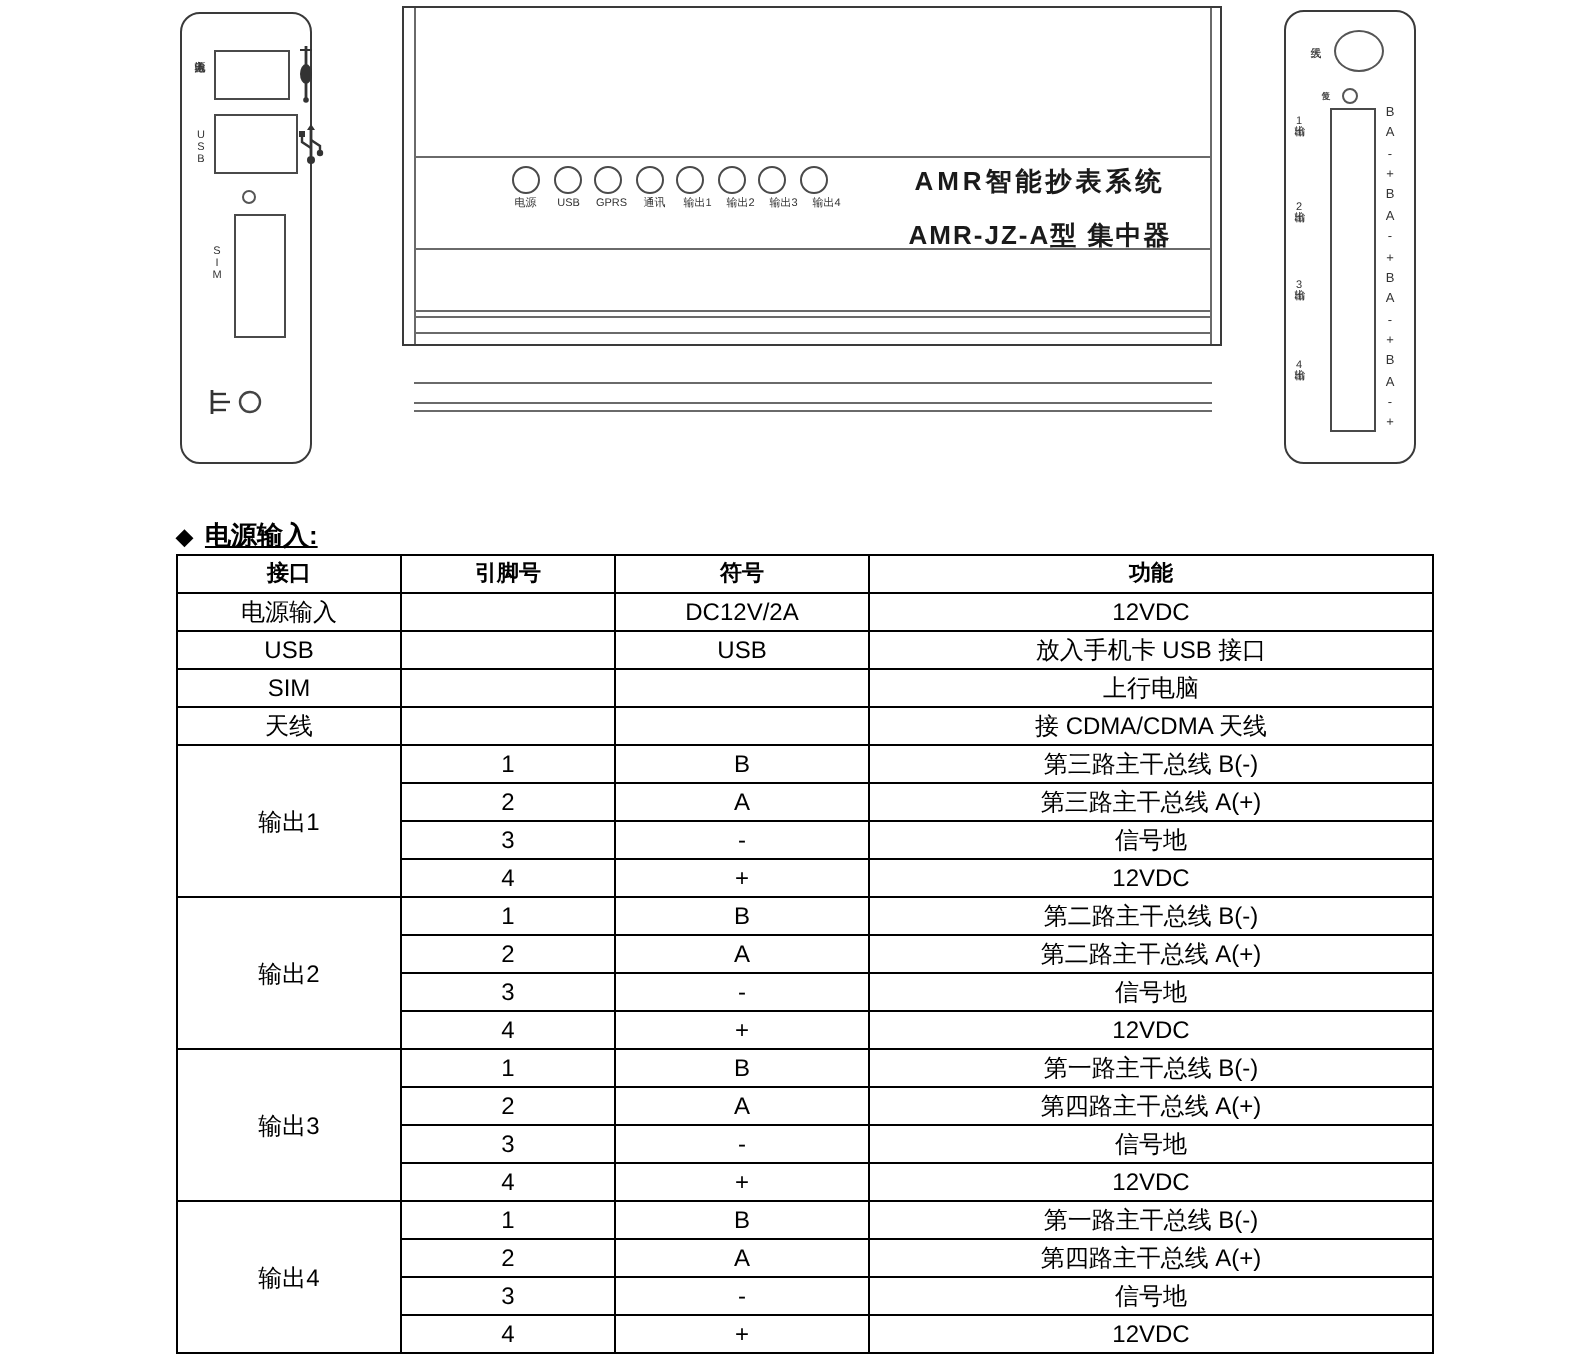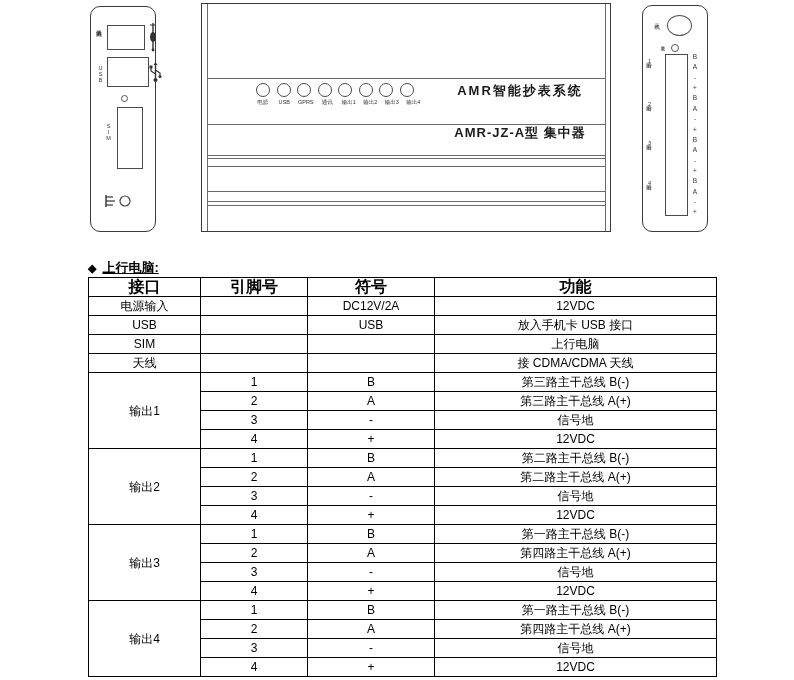--- a/index.html
+++ b/index.html
@@ -18,36 +18,36 @@
   
   .front-line{position:absolute;left:5px;width:399px;height:0;border-top:1px solid #6a6a6a;}
   .front-vline{position:absolute;top:0;height:100%;width:0;border-left:1px solid #6a6a6a;}
   .led-row{position:absolute;display:flex;gap:6.5px;}
   .led{width:14px;height:14px;border:1.2px solid #4a4a4a;border-radius:50%;box-sizing:border-box;background:#fff;}
   .led-labels{position:absolute;display:flex;}
   .led-labels span{display:block;width:21.5px;text-align:center;font-size:5.5px;
                    line-height:1;color:#333;white-space:nowrap;overflow:visible;}
   .title-box{position:absolute;text-align:center;font-weight:bold;color:#1a1a1a;}
   .title-line1{font-size:13px;letter-spacing:2px;white-space:nowrap;}
-  .title-line2{font-size:13px;letter-spacing:1px;white-space:nowrap;margin-top:24px;}
+  .title-line2{font-size:13px;letter-spacing:1px;white-space:nowrap;margin-top:9px;}
   
   .pin-col{position:absolute;display:flex;flex-direction:column;justify-content:space-between;
            font-size:6.5px;line-height:1;color:#333;text-align:center;}
   .out-label{position:absolute;writing-mode:vertical-rl;text-orientation:upright;
              font-size:5.5px;line-height:1;color:#333;}
   
   .wiring-heading{position:absolute;left:88px;top:259px;font-size:13px;font-weight:bold;
                   display:flex;align-items:center;gap:6px;}
   .wiring-heading .txt{text-decoration:underline;}
   .diamond{font-size:11px;}
   table.wiring{position:absolute;left:88px;top:277px;border-collapse:collapse;table-layout:fixed;
                font-size:12px;}
   table.wiring td,table.wiring th{border:1px solid #000;height:18px;padding:0 2px;
                text-align:center;vertical-align:middle;line-height:1;overflow:hidden;white-space:nowrap;}
-  table.wiring th{font-size:16px;font-weight:bold;}
+  table.wiring th{font-size:11px;font-weight:bold;}
 </style>
 </head>
 <body>
 
 <div class="panel rounded" style="left:90px;top:6px;width:66px;height:226px;">
   <span class="vlabel" style="left:5px;top:19px;height:30px;">电源输入</span>
   <div class="port-box" style="left:16px;top:18px;width:38px;height:25px;"></div>
   <svg class="icon" style="left:55px;top:14px;" width="14" height="32" viewBox="0 0 14 32">
     <line x1="7" y1="2" x2="7" y2="30" stroke="#333" stroke-width="1.4"></line>
     <ellipse cx="7" cy="16" rx="3" ry="5" fill="#333"></ellipse>
@@ -74,21 +74,21 @@
 
   <svg class="icon" style="left:12px;top:186px;" width="36" height="16" viewBox="0 0 36 16">
     <line x1="3" y1="2" x2="3" y2="14" stroke="#333" stroke-width="1.4"></line>
     <line x1="3" y1="4" x2="10" y2="4" stroke="#333" stroke-width="1.2"></line>
     <line x1="3" y1="8" x2="12" y2="8" stroke="#333" stroke-width="1.2"></line>
     <line x1="3" y1="12" x2="10" y2="12" stroke="#333" stroke-width="1.2"></line>
     <circle cx="22" cy="8" r="5" fill="none" stroke="#444" stroke-width="1.2"></circle>
   </svg>
 </div>
 
-<div class="panel" style="left:201px;top:3px;width:410px;height:229px;padding-left:25px;">
+<div class="panel" style="left:201px;top:3px;width:410px;height:170px;padding-left:25px;">
   <div class="front-vline" style="left:5px;"></div>
   <div class="front-vline" style="left:403px;"></div>
 
   <div class="front-line" style="top:74px;"></div>
   <div class="front-line" style="top:120px;"></div>
   <div class="front-line" style="top:151px;"></div>
   <div class="front-line" style="top:154px;"></div>
   <div class="front-line" style="top:162px;"></div>
   <div class="front-line" style="top:187px;"></div>
   <div class="front-line" style="top:197px;"></div>
@@ -150,21 +150,21 @@
       <span>+</span>
       <span>B</span>
       <span>A</span>
       <span>-</span>
       <span>+</span>
     </div>
 </div>
 
 <div class="wiring-heading">
   <span class="diamond">◆</span>
-  <span class="txt">上行电脑:</span>
+  <span class="txt">电源输入:</span>
 </div>
 
 <table class="wiring">
   <colgroup>
     <col style="width:112px">
       <col style="width:107px">
       <col style="width:127px">
       <col style="width:282px">
   </colgroup>
   <thead>

